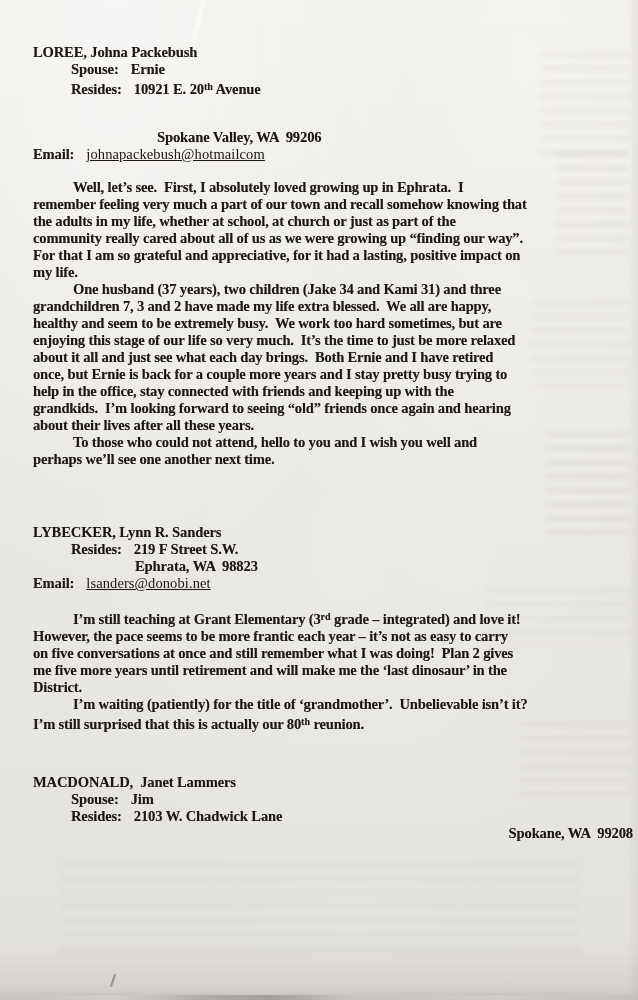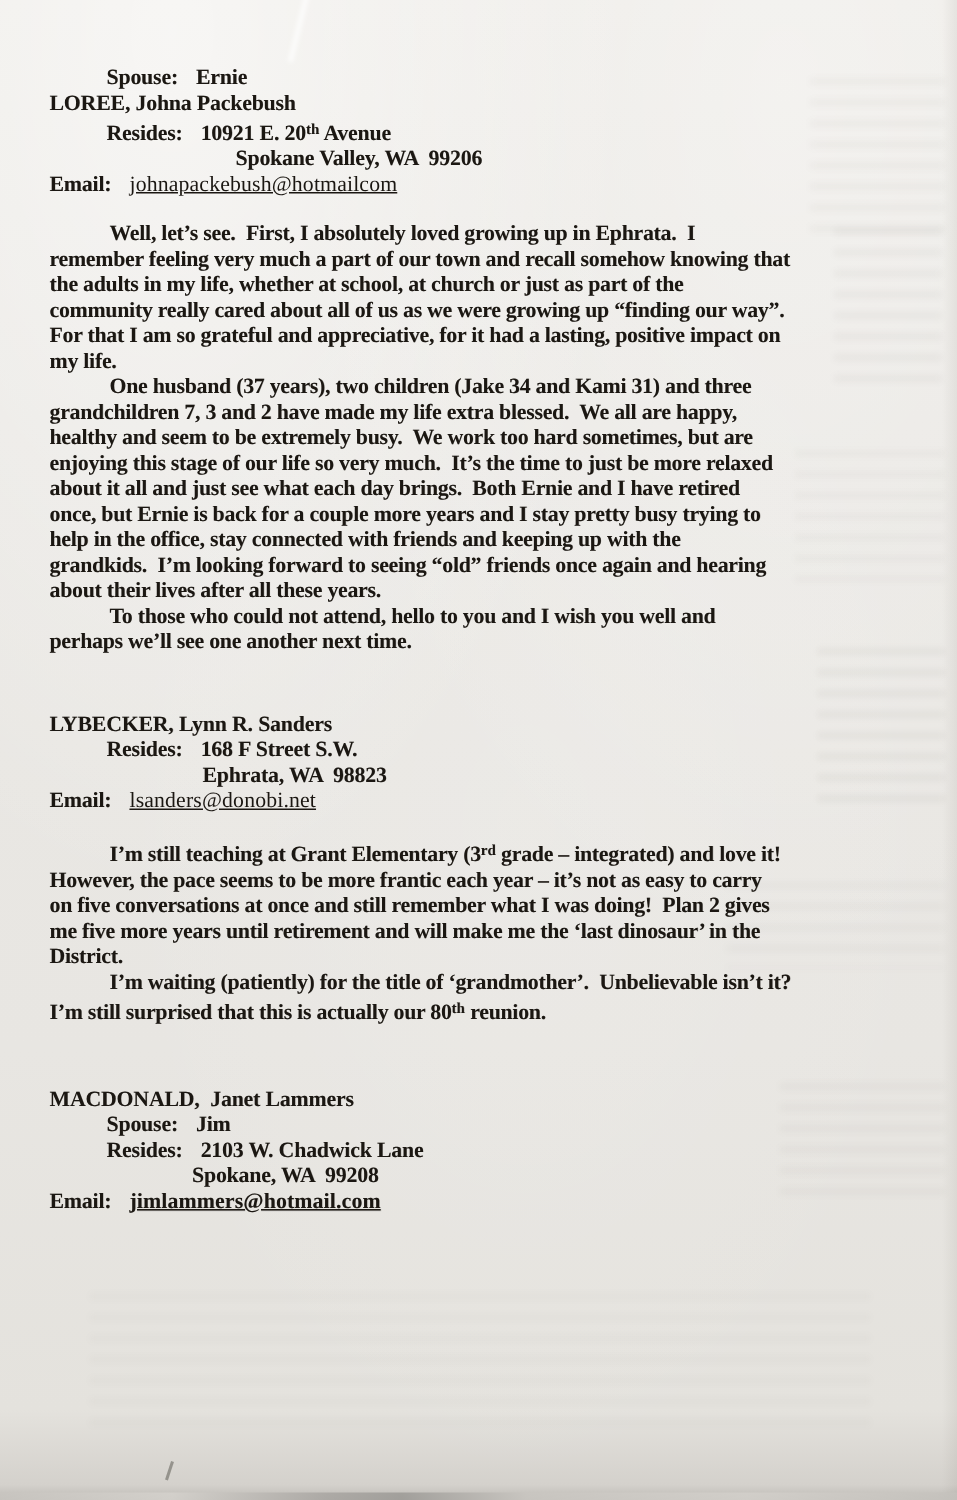--- a/index.html
+++ b/index.html
@@ -12,30 +12,30 @@
       linear-gradient(180deg,#eeece8 0%, #eae8e4 28%, #e8e6e2 70%, #e4e2dd 94%, #d4d1cc 99%, #bcb9b4 100%);
     color:#1b1712;
     font-family:"Liberation Serif","DejaVu Serif",serif;
     font-weight:bold;
   }
   .content{position:absolute;left:33px;top:44px;width:600px;}
   .line{font-size:14.5px;line-height:17px;white-space:pre;letter-spacing:-0.1px;
         text-shadow:0.2px 0.2px 0 rgba(27,23,18,0.35);}
   .lbl{margin-right:12px;}
   .ind1{padding-left:38px;}
-  .addr2-0{padding-left:124px;}
+  .addr2-0{padding-left:124px;margin-top:31px;}
   .addr2-1{padding-left:102px;}
-  .addr2-2{padding-left:95px;}
+  .addr2-2{padding-left:95px;text-align:right;}
   .para{margin:0;white-space:pre;text-indent:40px;font-size:14.5px;line-height:17px;
         letter-spacing:-0.15px;text-shadow:0.2px 0.2px 0 rgba(27,23,18,0.35);font-family:Liberation Serif, serif;}
   .pfirst{margin-top:16px;}
   sup.ord{font-size:10px;vertical-align:4px;letter-spacing:0;}
   .email-val{font-weight:normal;text-decoration:underline;letter-spacing:0.1px;text-shadow:none;}
   .email-val.embold{font-weight:bold;text-shadow:0.2px 0.2px 0 rgba(27,23,18,0.35);}
-  .entry2{margin-top:38px;}
+  .entry2{margin-top:56px;}
   .entry3{margin-top:41px;}
   
   .bleed{position:absolute;filter:blur(2px);
          background:repeating-linear-gradient(180deg, rgba(122,115,105,0.16) 0px, rgba(122,115,105,0.16) 5px, transparent 5px, transparent 14px);}
   .b1{left:540px;top:52px;width:90px;height:108px;opacity:.35;}
   .b2{left:556px;top:152px;width:72px;height:108px;opacity:.42;}
   .b3{left:530px;top:300px;width:100px;height:88px;opacity:.30;}
   .b4{left:545px;top:432px;width:85px;height:112px;opacity:.46;}
   .b5{left:484px;top:588px;width:146px;height:58px;opacity:.28;}
   .b6{left:520px;top:722px;width:110px;height:82px;opacity:.36;}
@@ -60,22 +60,22 @@
   <div class="bleed b3"></div>
   <div class="bleed b4"></div>
   <div class="bleed b5"></div>
   <div class="bleed b6"></div>
   <div class="bleed b7"></div>
   <div class="right-shade"></div>
 
   <div class="content">
 
     <section>
+      <div class="line">LOREE, Johna Packebush</div>
       <div class="line ind1"><span class="lbl">Spouse:</span><span>Ernie</span></div>
-      <div class="line">LOREE, Johna Packebush</div>
       <div class="line ind1"><span class="lbl">Resides:</span><span><span>10921 E. 20</span><sup class="ord">th</sup><span> Avenue</span></span></div>
       <div class="line addr2-0">Spokane Valley, WA  99206</div>
       <div class="line"><span class="lbl">Email:</span><span class="email-val">johnapackebush@hotmailcom</span></div>
       <p class="para pfirst">Well, let’s see.  First, I absolutely loved growing up in Ephrata.  I
 remember feeling very much a part of our town and recall somehow knowing that
 the adults in my life, whether at school, at church or just as part of the
 community really cared about all of us as we were growing up “finding our way”.
 For that I am so grateful and appreciative, for it had a lasting, positive impact on
 my life.</p>
       <p class="para">One husband (37 years), two children (Jake 34 and Kami 31) and three
@@ -86,37 +86,36 @@
 once, but Ernie is back for a couple more years and I stay pretty busy trying to
 help in the office, stay connected with friends and keeping up with the
 grandkids.  I’m looking forward to seeing “old” friends once again and hearing
 about their lives after all these years.</p>
       <p class="para">To those who could not attend, hello to you and I wish you well and
 perhaps we’ll see one another next time.</p>
     </section>
 
     <section class="entry2">
       <div class="line">LYBECKER, Lynn R. Sanders</div>
-      <div class="line ind1"><span class="lbl">Resides:</span><span>168 F Street S.W.</span></div>
+      <div class="line ind1"><span class="lbl">Resides:</span><span>219 F Street S.W.</span></div>
       <div class="line addr2-1">Ephrata, WA  98823</div>
       <div class="line"><span class="lbl">Email:</span><span class="email-val">lsanders@donobi.net</span></div>
       <p class="para pfirst"><span>I’m still teaching at Grant Elementary (3</span><sup class="ord">rd</sup><span> grade – integrated) and love it!
 However, the pace seems to be more frantic each year – it’s not as easy to carry
 on five conversations at once and still remember what I was doing!  Plan 2 gives
 me five more years until retirement and will make me the ‘last dinosaur’ in the
 District.</span></p>
       <p class="para"><span>I’m waiting (patiently) for the title of ‘grandmother’.  Unbelievable isn’t it?
 I’m still surprised that this is actually our 80</span><sup class="ord">th</sup><span> reunion.</span></p>
     </section>
 
     <section class="entry3">
       <div class="line">MACDONALD,  Janet Lammers</div>
       <div class="line ind1"><span class="lbl">Spouse:</span><span>Jim</span></div>
       <div class="line ind1"><span class="lbl">Resides:</span><span>2103 W. Chadwick Lane</span></div>
       <div class="line addr2-2">Spokane, WA  99208</div>
-      <div class="line"><span class="lbl">Email:</span><span class="email-val embold">jimlammers@hotmail.com</span></div>
     </section>
 
   </div>
 
   <div class="pen-mark"></div>
   <div class="bottom-edge"></div>
 </div>
 
 </body></html>

